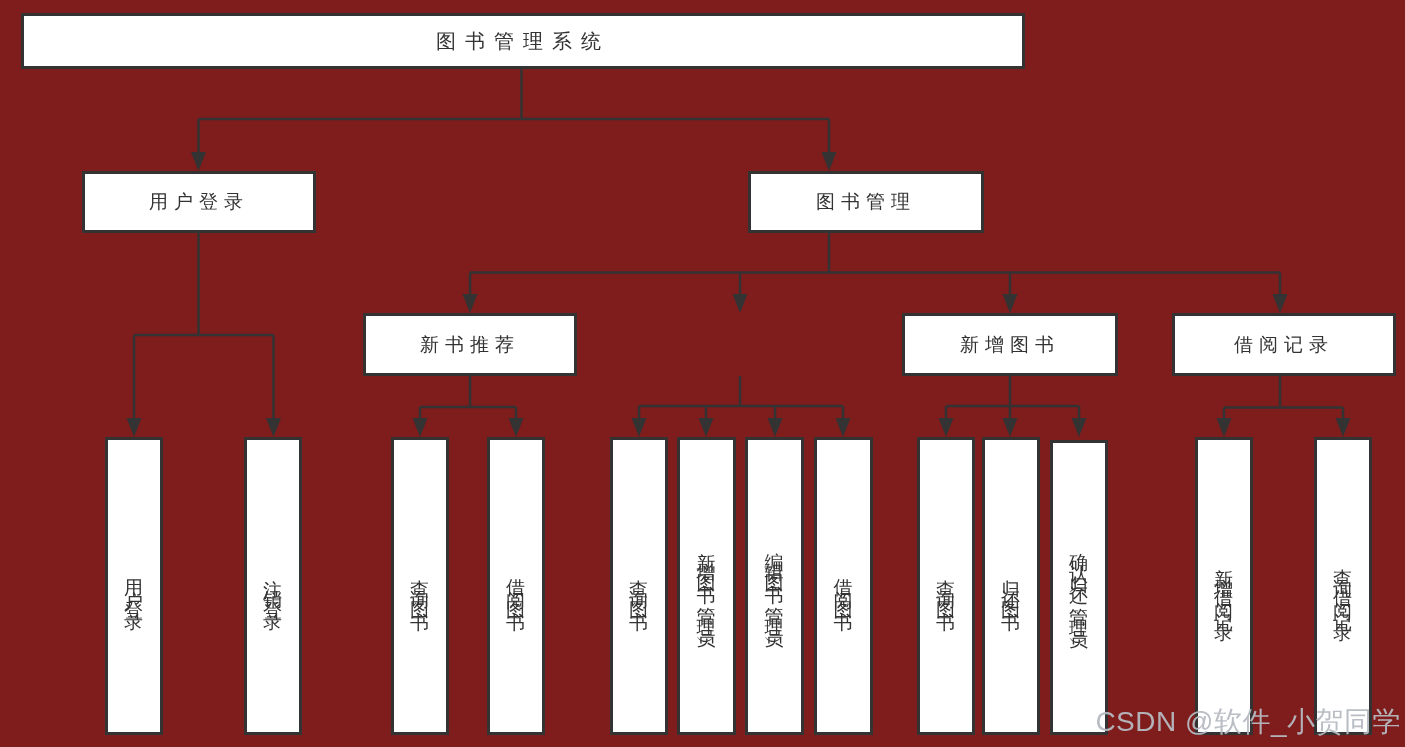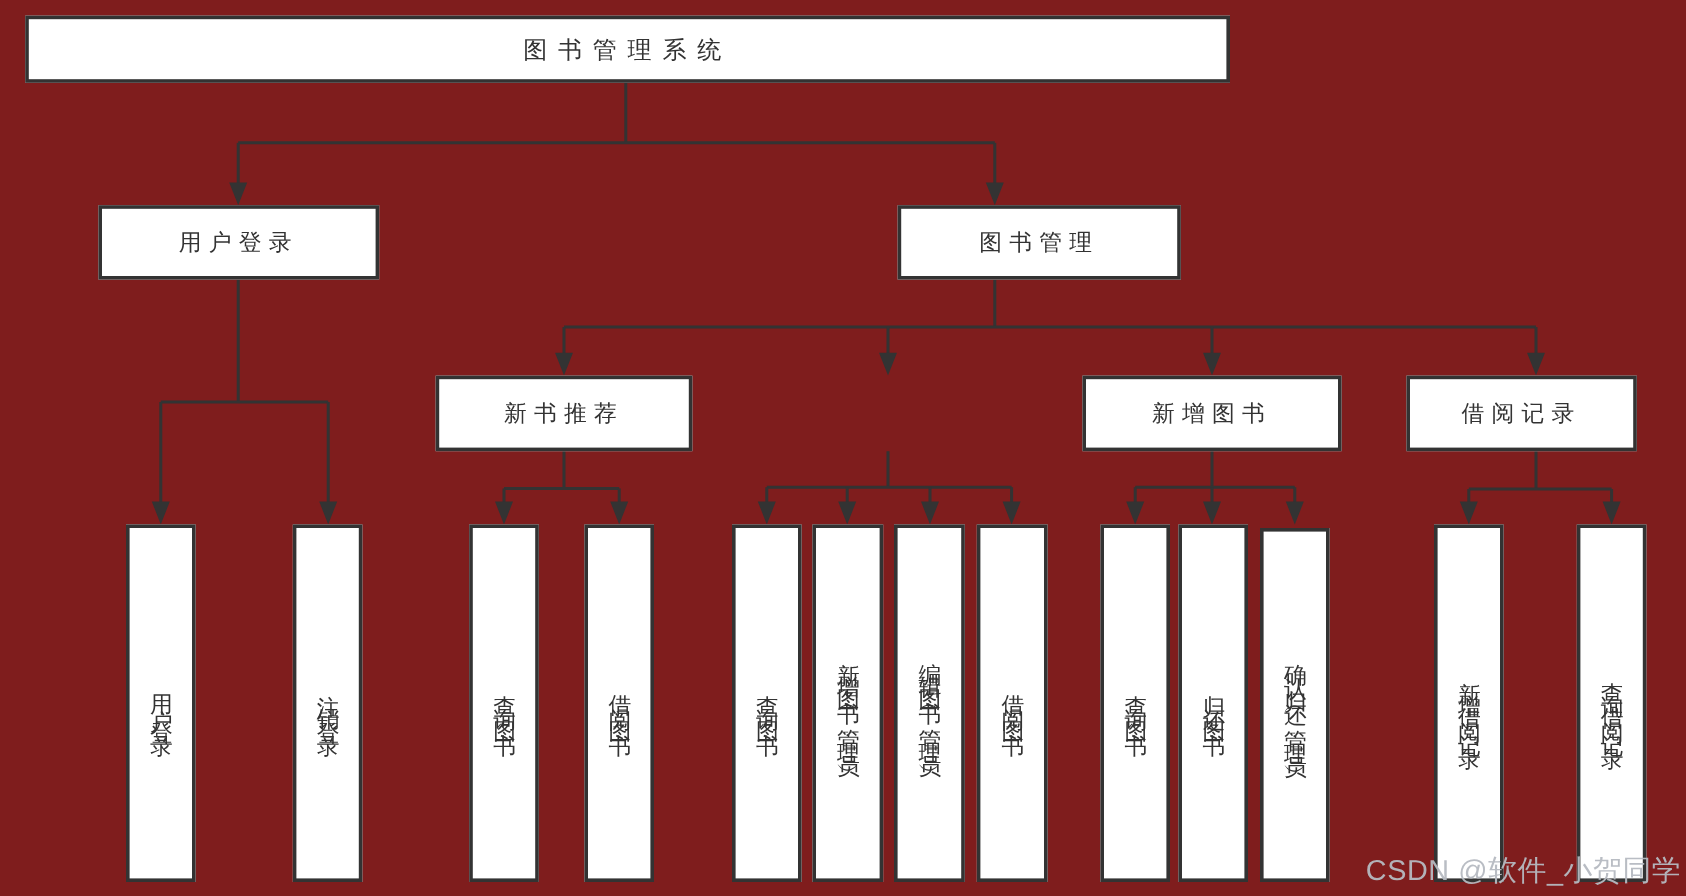--- a/index.html
+++ b/index.html
@@ -27,21 +27,21 @@
     writing-mode:vertical-rl;
     text-orientation:mixed;
     font-size:19px;
     letter-spacing:11px;
     line-height:1;
     white-space:nowrap;
   }
   .watermark{
     position:absolute;
     right:4px;bottom:6px;
-    font-size:24px;
+    font-size:28px;
     color:#b6bac1;
     letter-spacing:0.5px;
     z-index:3;
     opacity:0.95;
   }
 </style>
 </head>
 <body>
 
 <div class="stage">
@@ -122,21 +122,21 @@
   <div class="box h" style="left:748px;top:171px;width:236px;height:62px">
     <span class="label">图书管理</span>
   </div>
 
   <div class="box h" style="left:363px;top:313px;width:214px;height:63px">
     <span class="label">新书推荐</span>
   </div>
   <div class="box h" style="left:902px;top:313px;width:216px;height:63px">
     <span class="label">新增图书</span>
   </div>
-  <div class="box h" style="left:1172px;top:313px;width:192px;height:63px">
+  <div class="box h" style="left:1172px;top:313px;width:224px;height:63px">
     <span class="label">借阅记录</span>
   </div>
 
   <div class="box leaf" style="left:105px;top:437px;width:58px;height:298px">
     <span class="label">用户登录</span>
   </div>
   <div class="box leaf" style="left:244px;top:437px;width:58px;height:298px">
     <span class="label">注销登录</span>
   </div>
 

